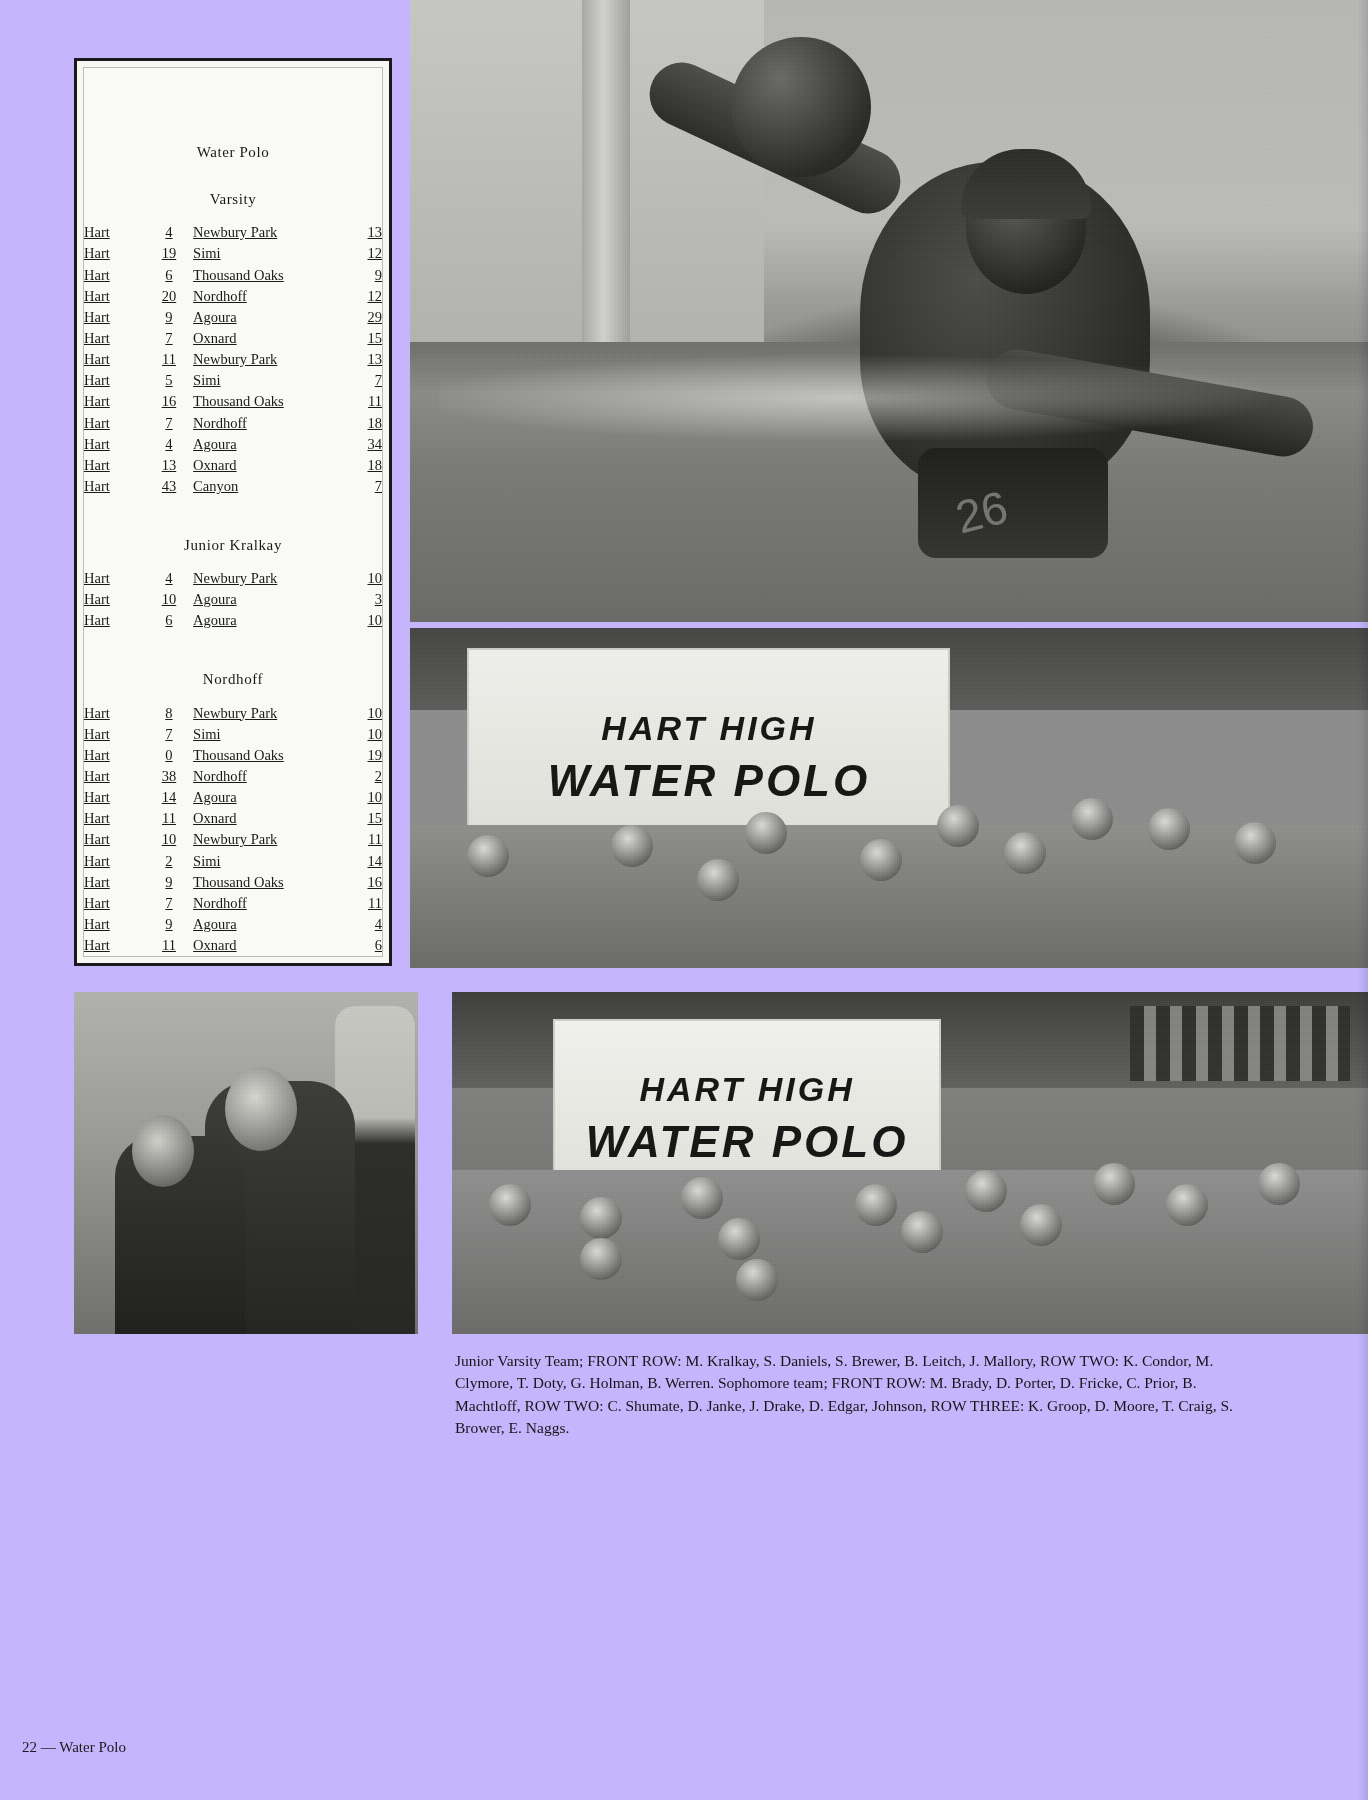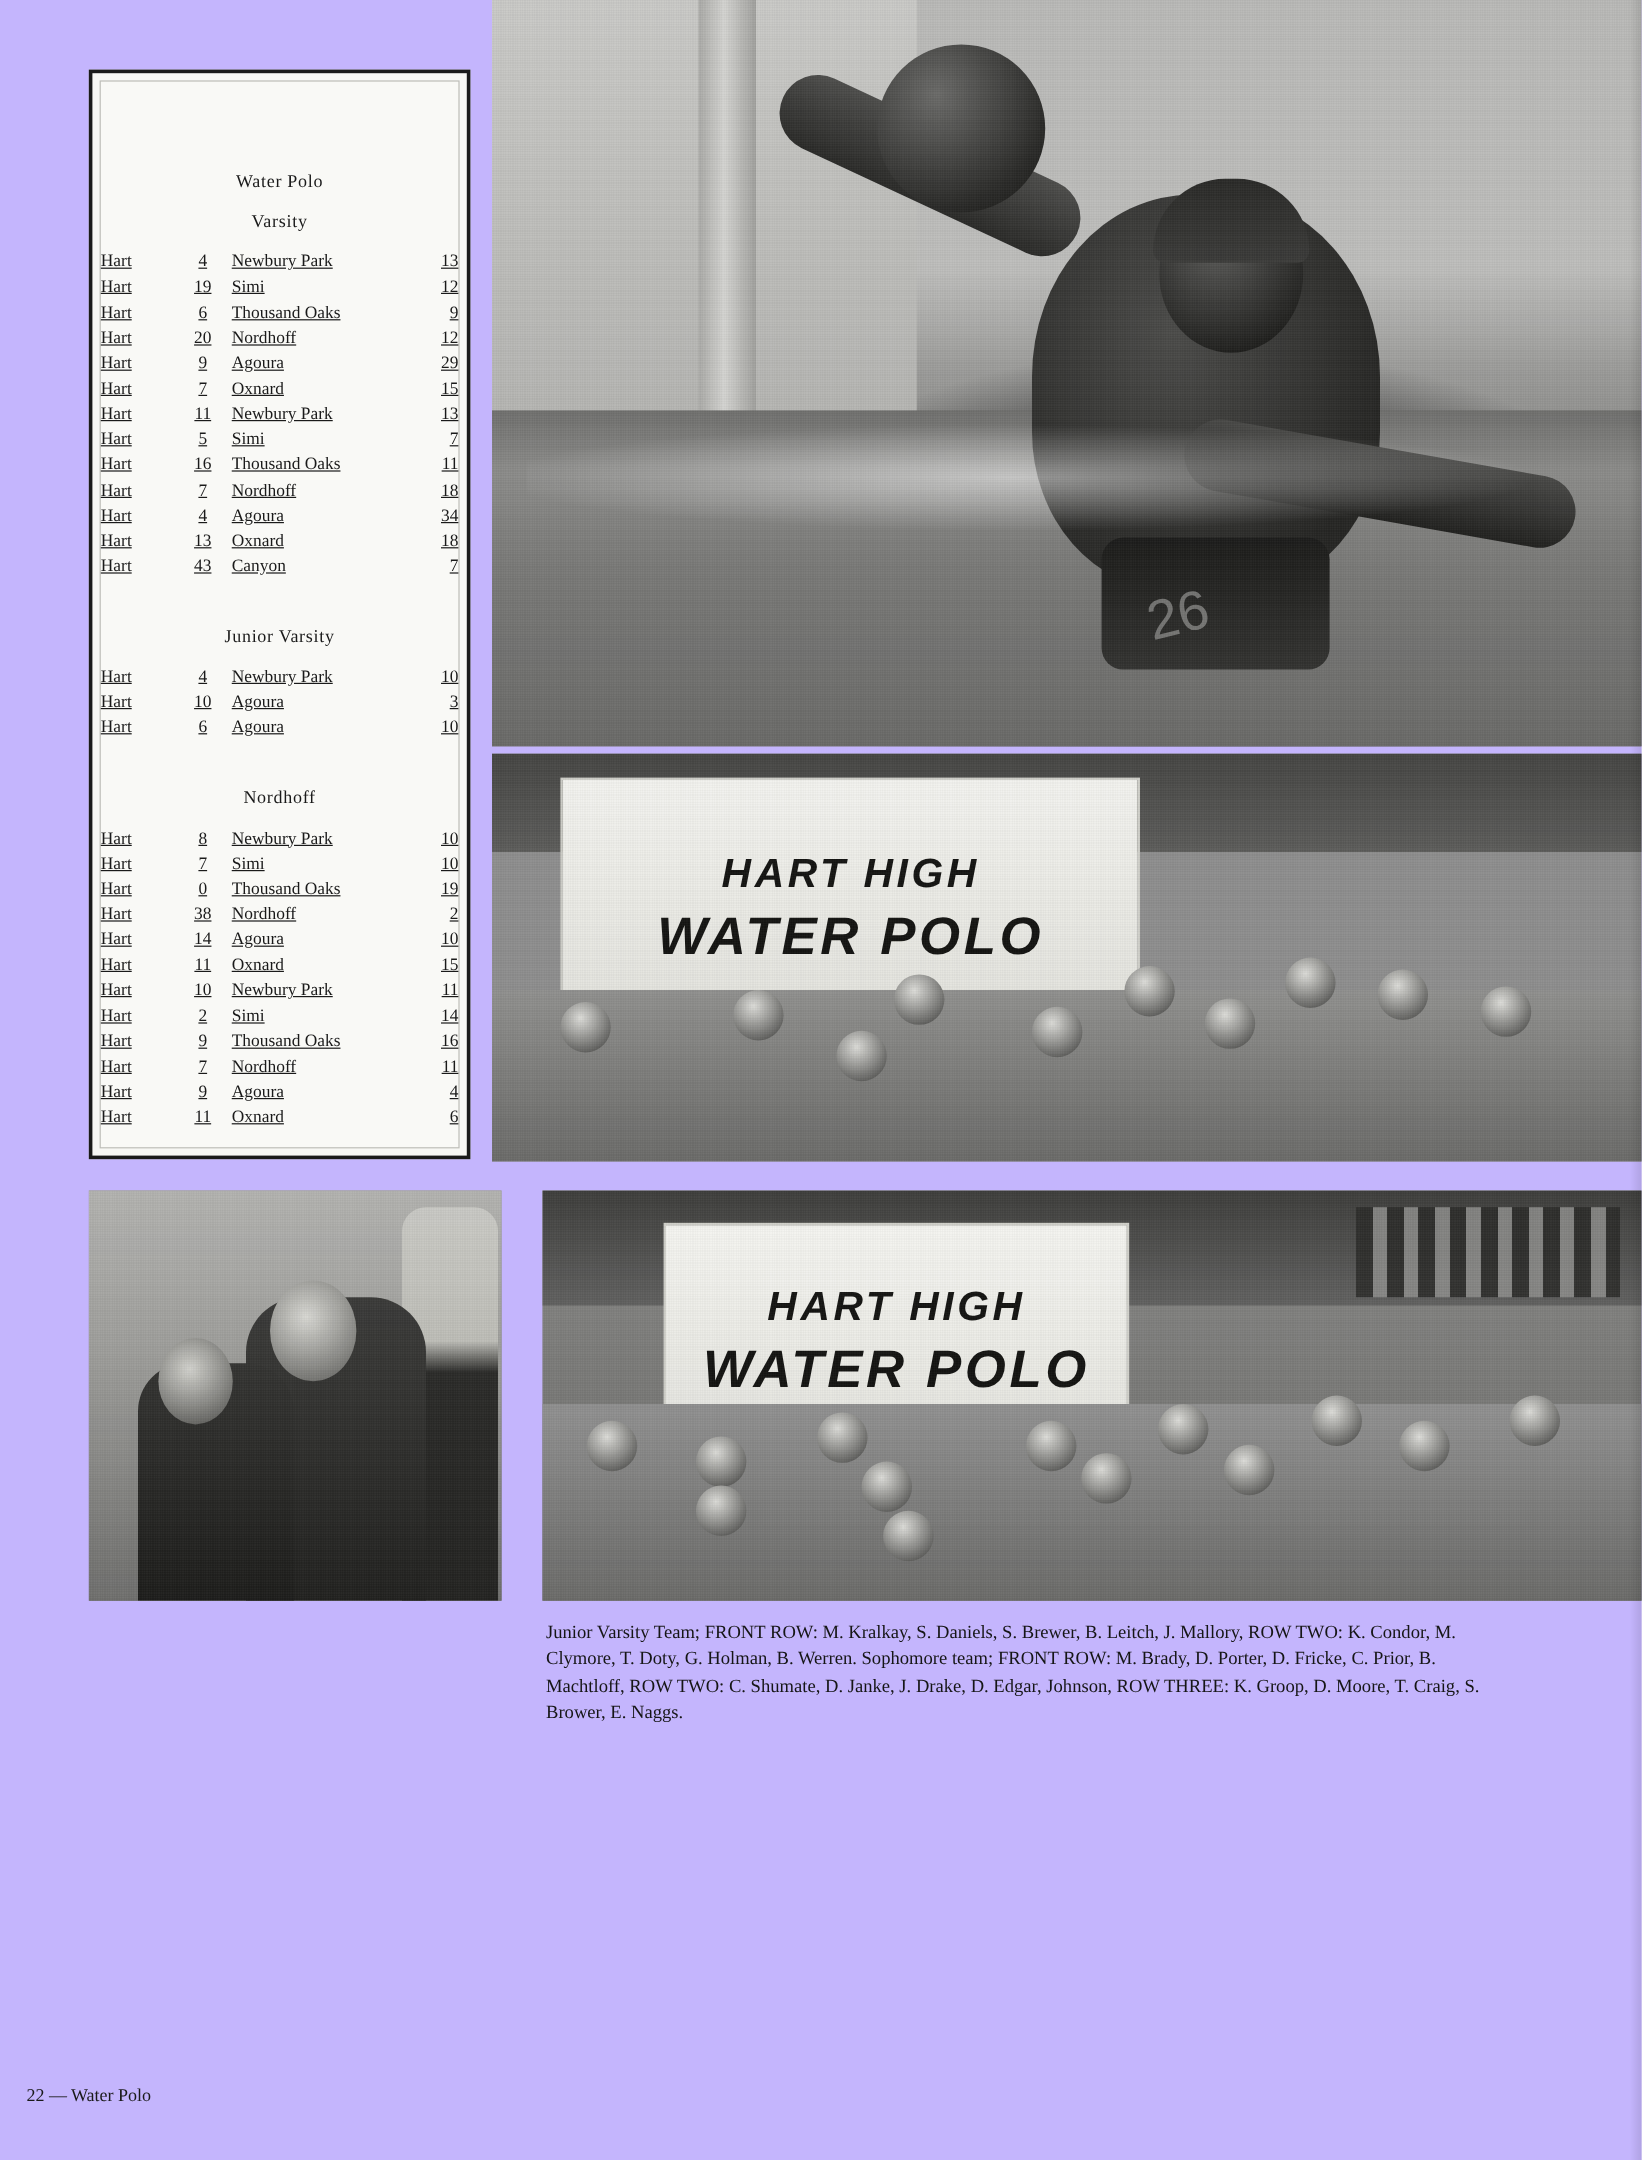--- a/index.html
+++ b/index.html
@@ -41,21 +41,21 @@
     padding: 0;
     background: #f9f9f6;
   }
   .sec-title {
     text-align: center;
     font-size: 15px;
     letter-spacing: 0.6px;
     margin-top: 0;
   }
   .title-main { margin-top: 76px; }
-  .title-sub  { margin-top: 16px; }
+  .title-sub  { margin-top: 30px; }
   .title-gap  { margin-top: 40px; }
 
   table.scores {
     width: 100%;
     border-collapse: collapse;
     margin-top: 14px;
     font-size: 14.5px;
     text-decoration: underline;
   }
   table.scores td {
@@ -359,21 +359,21 @@
           </tr>
           <tr>
             <td class="c-team">Hart</td>
             <td class="c-score">43</td>
             <td class="c-opp">Canyon</td>
             <td class="c-oscore">7</td>
           </tr>
         </tbody>
       </table>
 
-      <div class="sec-title title-gap">Junior Varsity</div>
+      <div class="sec-title title-gap">Junior Kralkay</div>
       <table class="scores">
         <tbody>
           <tr>
             <td class="c-team">Hart</td>
             <td class="c-score">4</td>
             <td class="c-opp">Newbury Park</td>
             <td class="c-oscore">10</td>
           </tr>
           <tr>
             <td class="c-team">Hart</td>

